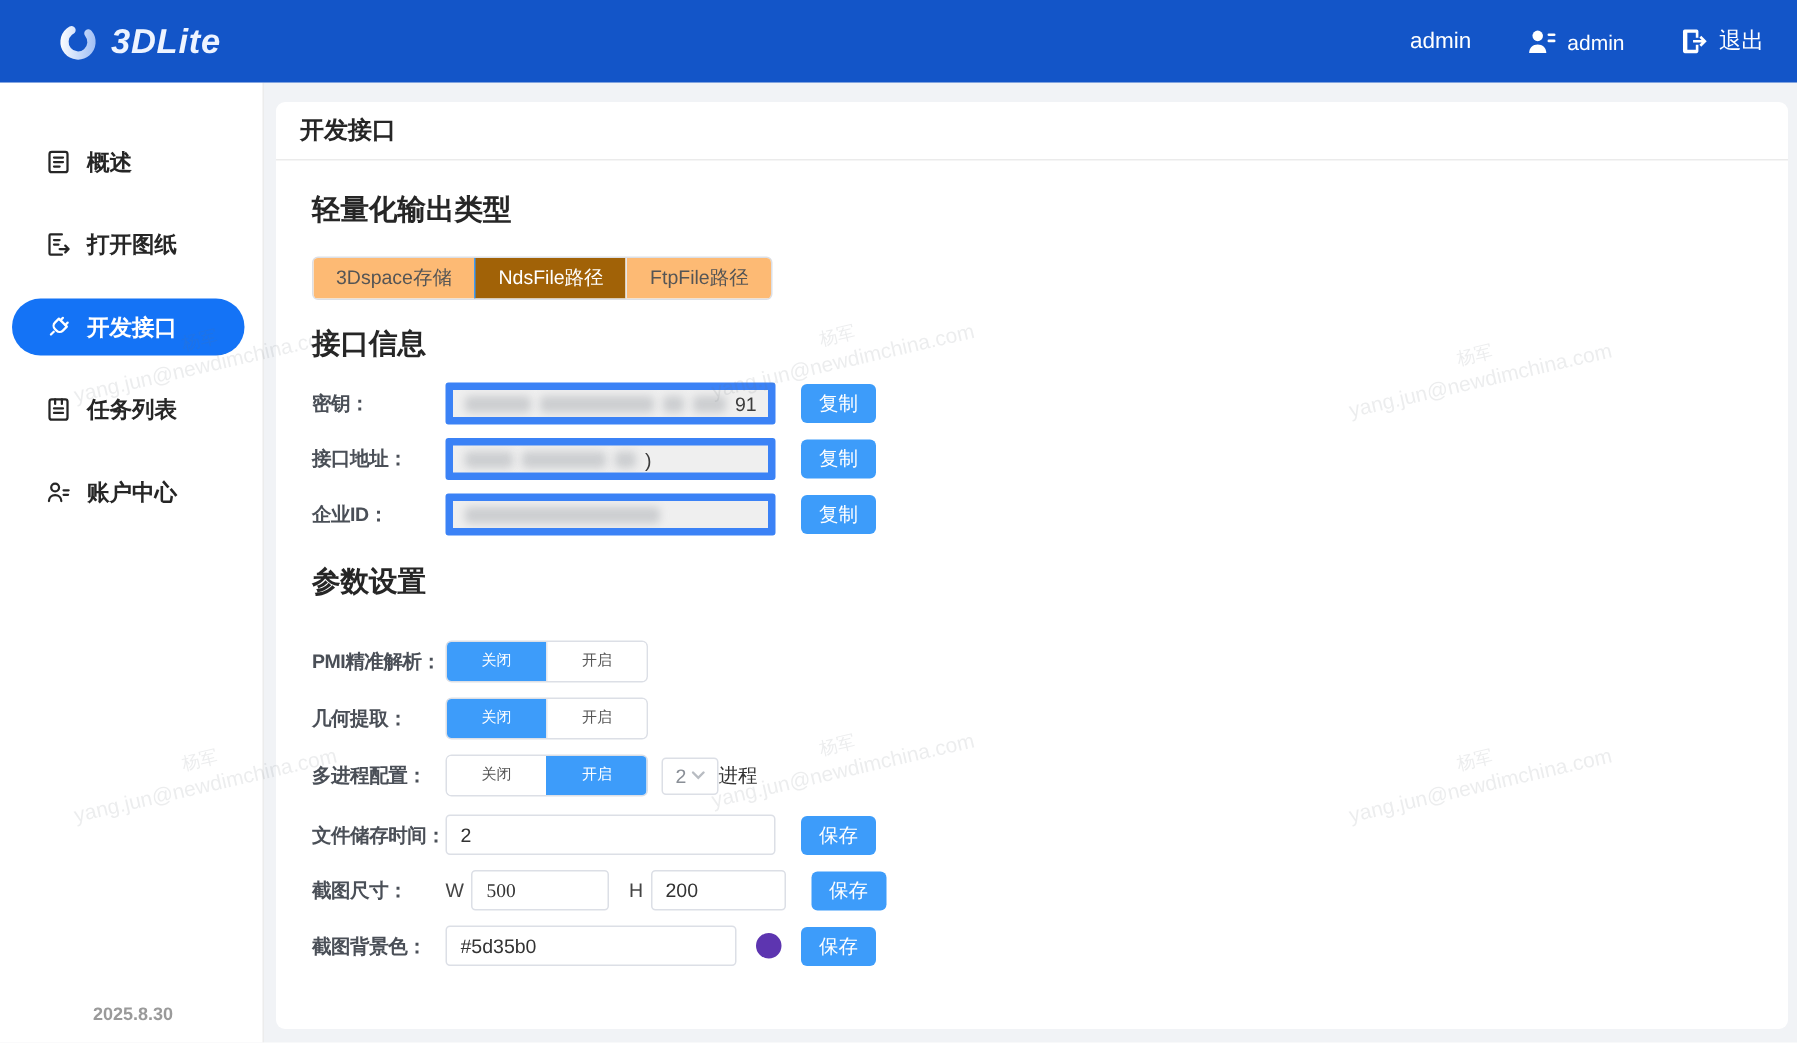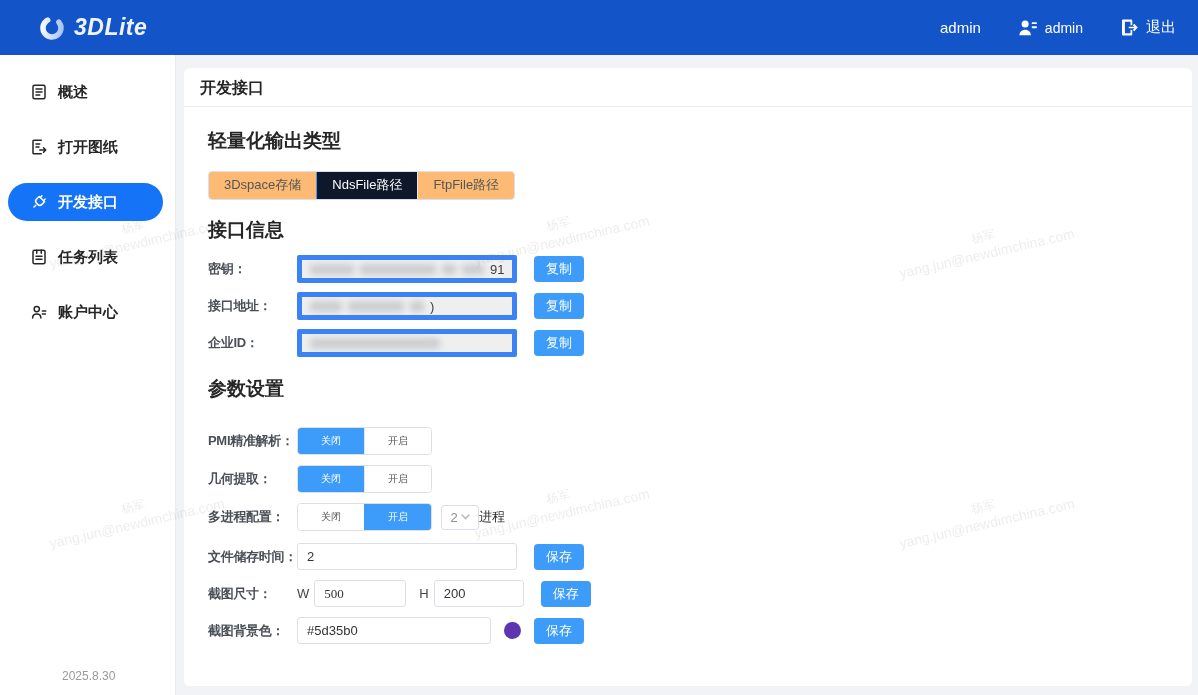--- a/index.html
+++ b/index.html
@@ -29,33 +29,33 @@
   .top-username { font-size:15px; margin-right:30px; }
   .top-account { display:flex; align-items:center; margin-right:30px; cursor:pointer; }
   .top-account span { font-size:14px; margin-left:7px; }
   .top-logout { display:flex; align-items:center; cursor:pointer; margin-right:4px; }
   .top-logout span { font-size:15px; margin-left:7px; }
 
   
   .sidebar {
     position:absolute; top:55px; left:0; width:176px; height:640px;
     background:#ffffff; border-right:1px solid #ececec; z-index:5;
-    padding-top:18px;
+    padding-top:34px;
   }
   .side-item {
     height:38px; margin-bottom:17px; display:flex; align-items:center;
     padding-left:30px; cursor:pointer; color:#262626;
   }
   .side-item .lbl { font-size:15px; font-weight:bold; margin-left:10px; white-space:nowrap; }
   .side-item svg { flex:0 0 auto; }
   .side-item.active {
     margin-left:8px; margin-right:12px; padding-left:22px;
     background:#1473f6; color:#fff; border-radius:19px;
   }
-  .side-date { position:absolute; left:62px; bottom:12px; font-size:12px; color:#9a9a9a; }
+  .side-date { position:absolute; left:62px; bottom:12px; font-size:12px; color:#9a9a9a;font-weight:bold; }
 
   
   .card {
     position:absolute; left:184px; top:68px; width:1008px; height:618px;
     background:#fff; border-radius:6px; z-index:4;
   }
   .card-header {
     padding:10px 16px 8px; border-bottom:1px solid #ebebeb;
     font-size:16px; font-weight:bold; line-height:20px; color:#262626;
   }
@@ -65,21 +65,21 @@
   
   .tab-group {
     margin-top:20px; display:inline-flex; border:1px solid #dcdfe6;
     border-radius:4px; overflow:hidden; background:#fff;
   }
   .tab {
     height:27px; line-height:25px; padding:0 15px; font-size:13px;
     color:#555; cursor:pointer; white-space:nowrap; background:#fdba74;
   }
   .tab + .tab { border-left:1px solid #e4e7ed; }
-  .tab.active { background:#0f172a; color:#fff; border-left-color:#3d9cfa; }
+  .tab.active { background:#a16207; color:#fff; border-left-color:#3d9cfa; }
 
   .sub-section { margin-top:20px; }
   .rows-wrap { margin-top:15px; }
 
   
   .form-row { display:flex; align-items:center; height:28px; margin-bottom:9px; }
   .toggle-row { margin-bottom:10px; }
   .input-rows { margin-top:12px; }
   .input-rows .form-row { height:27px; margin-bottom:10px;align-items:center; }
   .form-label {

